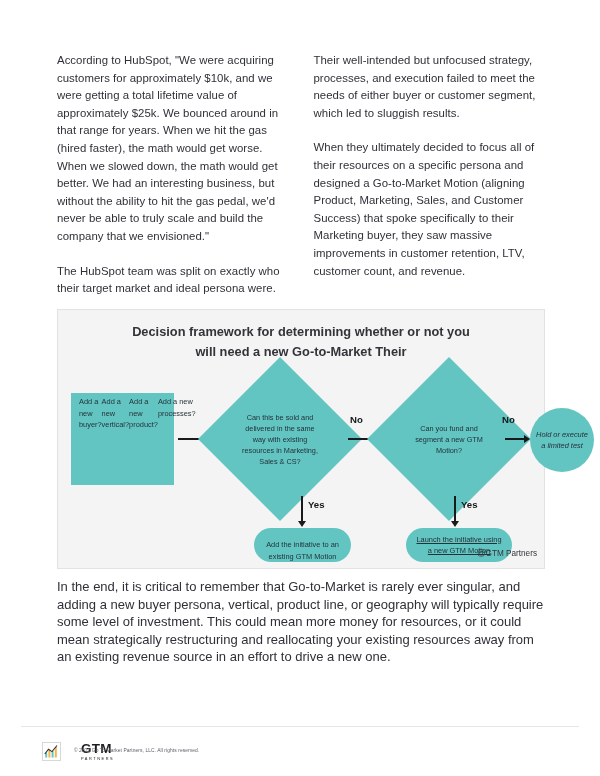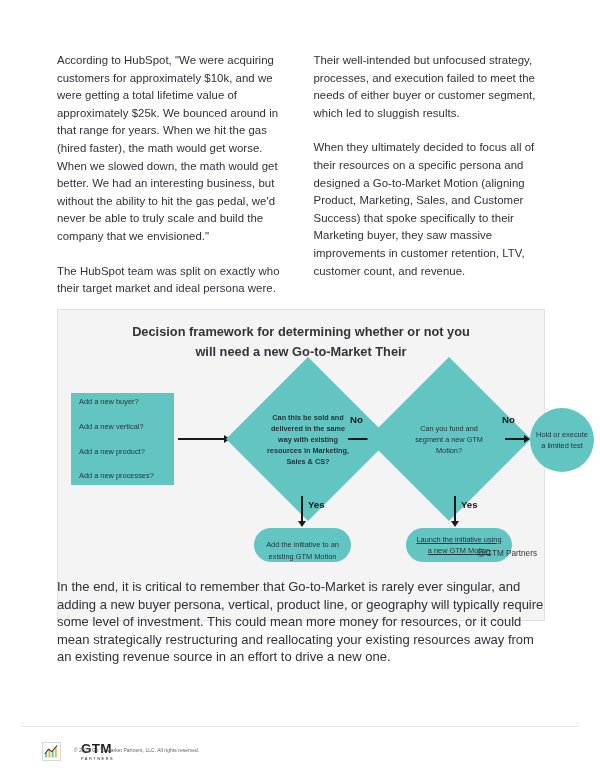--- a/index.html
+++ b/index.html
@@ -42,21 +42,21 @@
     margin: 0 0 17px 0;
   }
   .para:last-child { margin-bottom: 0; }
 
   
   .diagram {
     position: absolute;
     left: 57px;
     top: 309px;
     width: 488px;
-    height: 312px;
+    height: 260px;
     background: #f4f4f4;
     border: 1px solid #e2e2e2;
     box-sizing: border-box;
   }
   .diagram-title {
     position: absolute;
     left: 0;
     top: 12px;
     width: 100%;
     text-align: center;
@@ -86,21 +86,21 @@
     color: #22333a;
     font-size: 7.4px;
     line-height: 11.6px;
     box-sizing: border-box;
   }
   .node-inputs {
     left: 13px;
     top: 83px;
     width: 103px;
     height: 92px;
-    flex-direction: column;
+    flex-direction: row;
     justify-content: space-between;
     align-items: flex-start;
     padding: 0 0 0 8px;
   }
   .node-inputs .line {
     display: block;
     width: 100%;
     text-align: left;
     margin: 3.2px 0;
     font-size: 7.4px;
@@ -121,33 +121,33 @@
   }
   .diamond .dtext {
     position: relative;
     z-index: 2;
     width: 84px;
     text-align: center;
     font-size: 7.3px;
     line-height: 11px;
     color: #22333a;
   }
-  .node-q1 { left: 192px; top: 71px; font-weight: bold; }
+  .node-q1 { left: 164px; top: 71px; }
   .node-q2 { left: 333px; top: 71px; }
 
   .node-circle {
     left: 472px;
     top: 98px;
     width: 64px;
     height: 64px;
     border-radius: 50%;
     font-size: 7.4px;
     line-height: 11.4px;
   }
-  .node-circle .ctext { width: 52px; }
+  .node-circle .ctext { width: 52px; font-style: italic; }
 
   .pill {
     height: 34px;
     border-radius: 17px;
     font-size: 7.4px;
     line-height: 11.4px;
   }
   .node-out1 { left: 196px; top: 218px; width: 97px; align-items: flex-end; }
   .node-out2 { left: 348px; top: 218px; width: 106px; text-decoration: underline; }
   .pill .ptext { width: 88px; }

